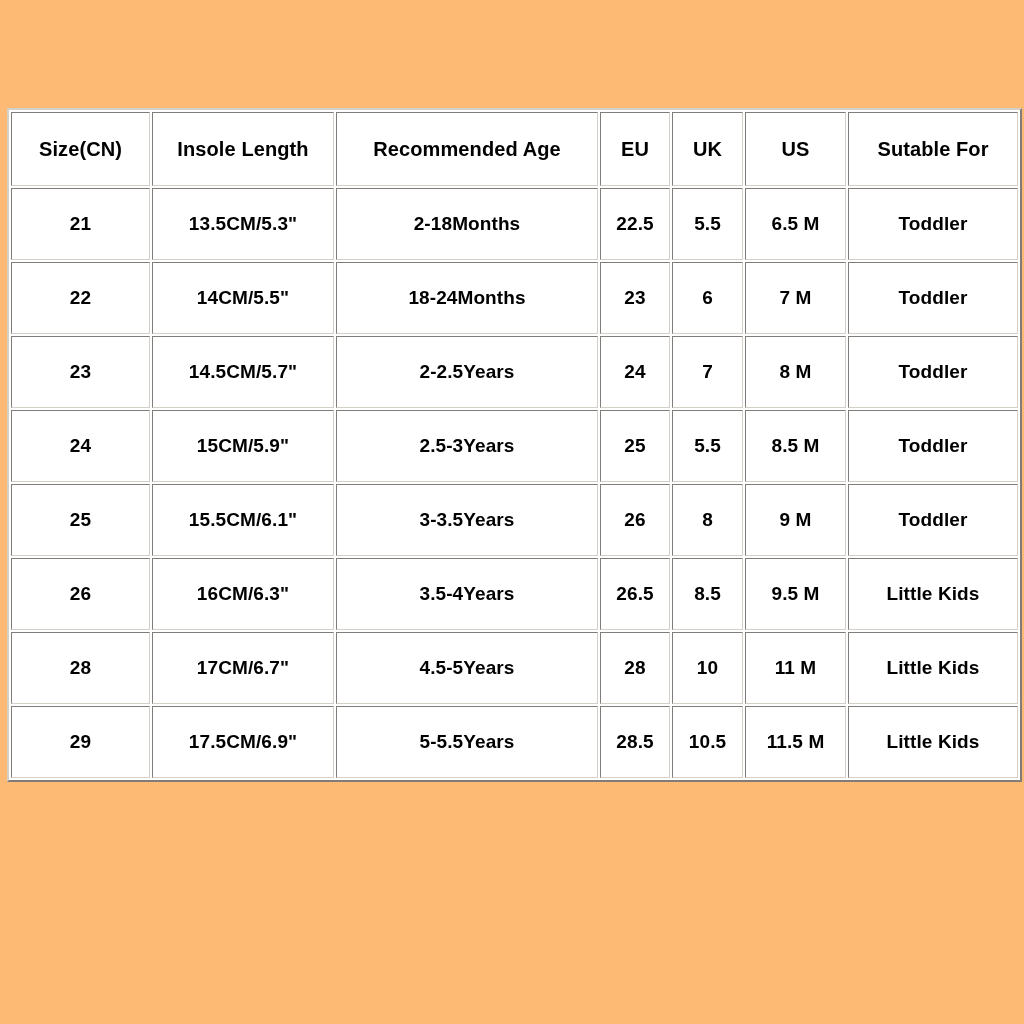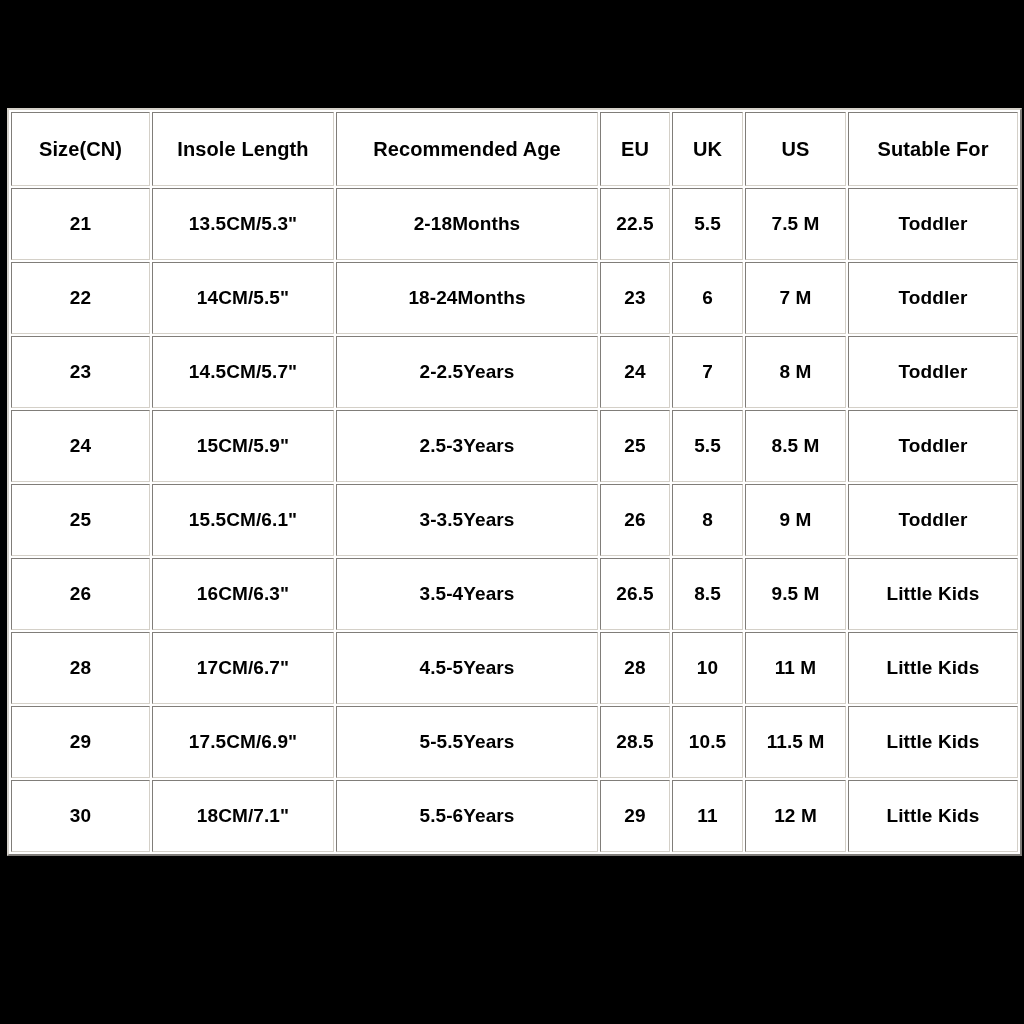--- a/index.html
+++ b/index.html
@@ -12,21 +12,21 @@
     width: 1024px;
     height: 1024px;
     font-family: "Liberation Sans", sans-serif;
     -webkit-font-smoothing: antialiased;
   }
 
   #page {
     width: 1024px;
     height: 1024px;
     position: relative;
-    background: #000000;
+    background: #fdba74;
     box-sizing: border-box;
   }
 
   
   .chart-wrap {
     position: absolute;
     left: 7px;
     top: 108px;
     width: 1009px;
   }
@@ -107,21 +107,21 @@
         </tr>
       </thead>
       <tbody>
 
         <tr>
           <td>21</td>
           <td>13.5CM/5.3"</td>
           <td>2-18Months</td>
           <td class="num-cell">22.5</td>
           <td class="num-cell">5.5</td>
-          <td class="num-cell">7.5 M</td>
+          <td class="num-cell">6.5 M</td>
           <td>Toddler</td>
         </tr>
 
         <tr>
           <td>22</td>
           <td>14CM/5.5"</td>
           <td>18-24Months</td>
           <td class="num-cell">23</td>
           <td class="num-cell">6</td>
           <td class="num-cell">7 M</td>
@@ -182,26 +182,17 @@
         <tr>
           <td>29</td>
           <td>17.5CM/6.9"</td>
           <td>5-5.5Years</td>
           <td class="num-cell">28.5</td>
           <td class="num-cell">10.5</td>
           <td class="num-cell">11.5 M</td>
           <td>Little Kids</td>
         </tr>
 
-        <tr>
-          <td>30</td>
-          <td>18CM/7.1"</td>
-          <td>5.5-6Years</td>
-          <td class="num-cell">29</td>
-          <td class="num-cell">11</td>
-          <td class="num-cell">12 M</td>
-          <td>Little Kids</td>
-        </tr>
 
       </tbody>
     </table>
   </div>
 </div>
 
 </body></html>

